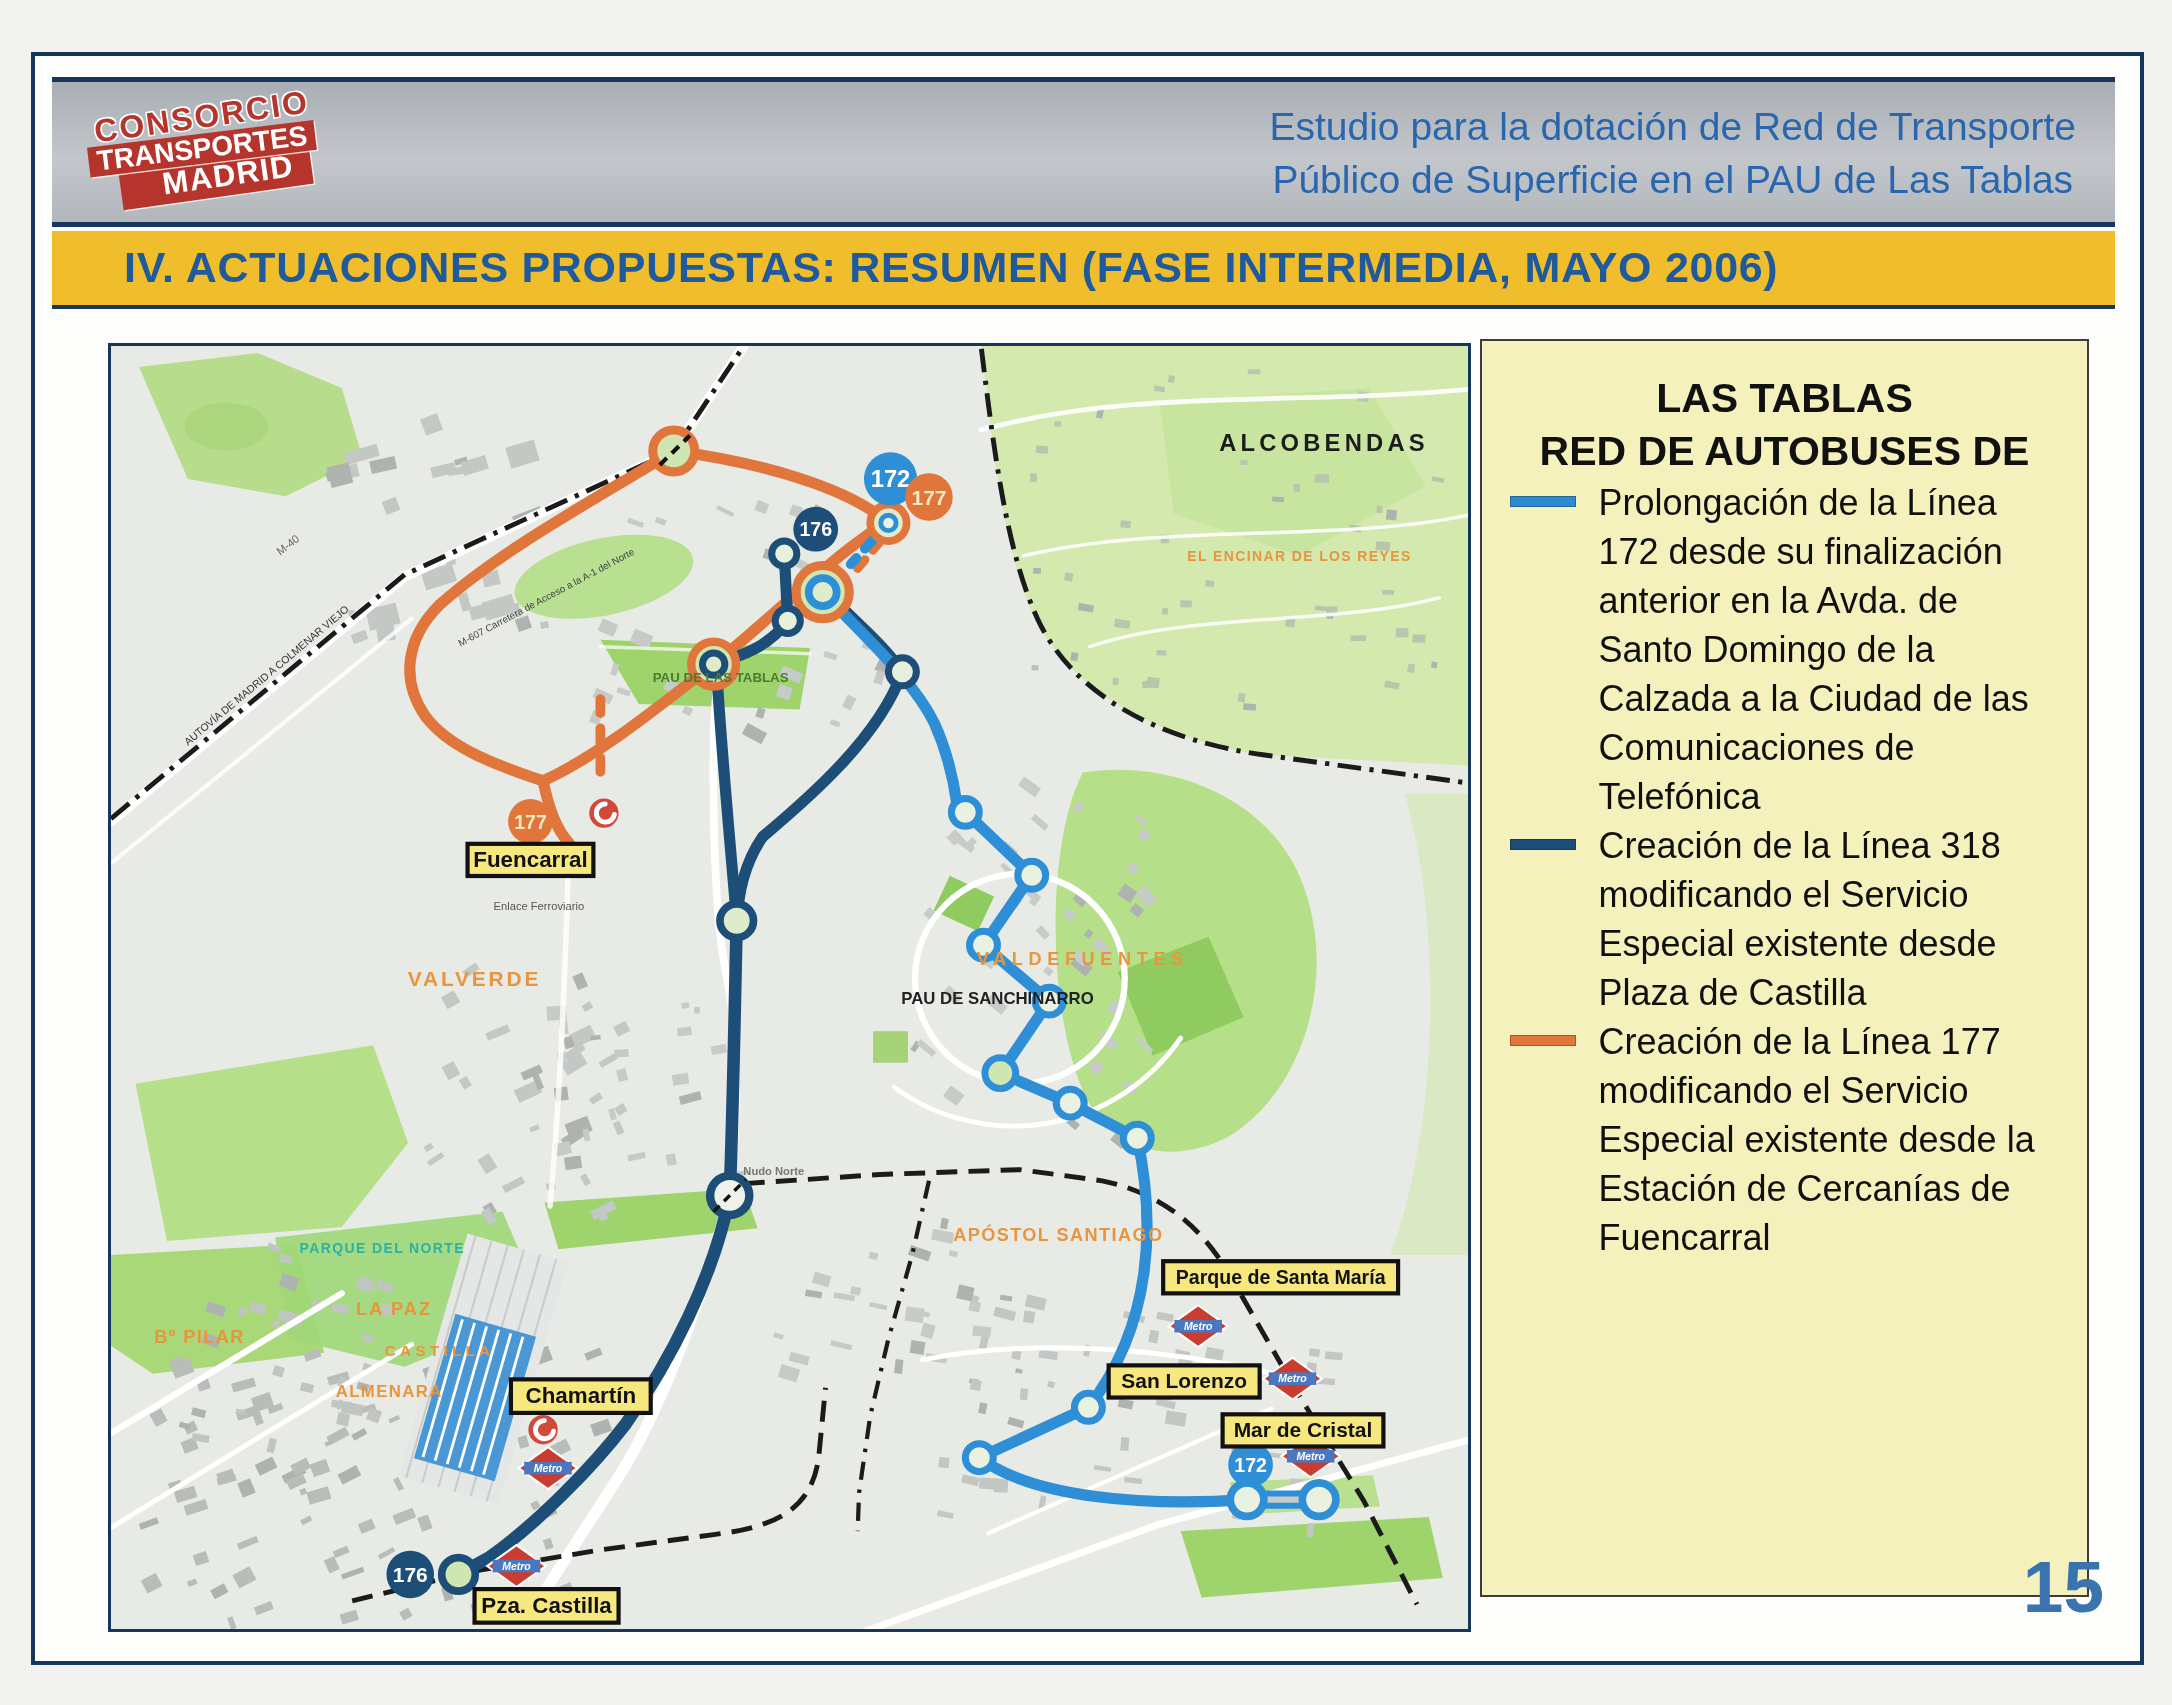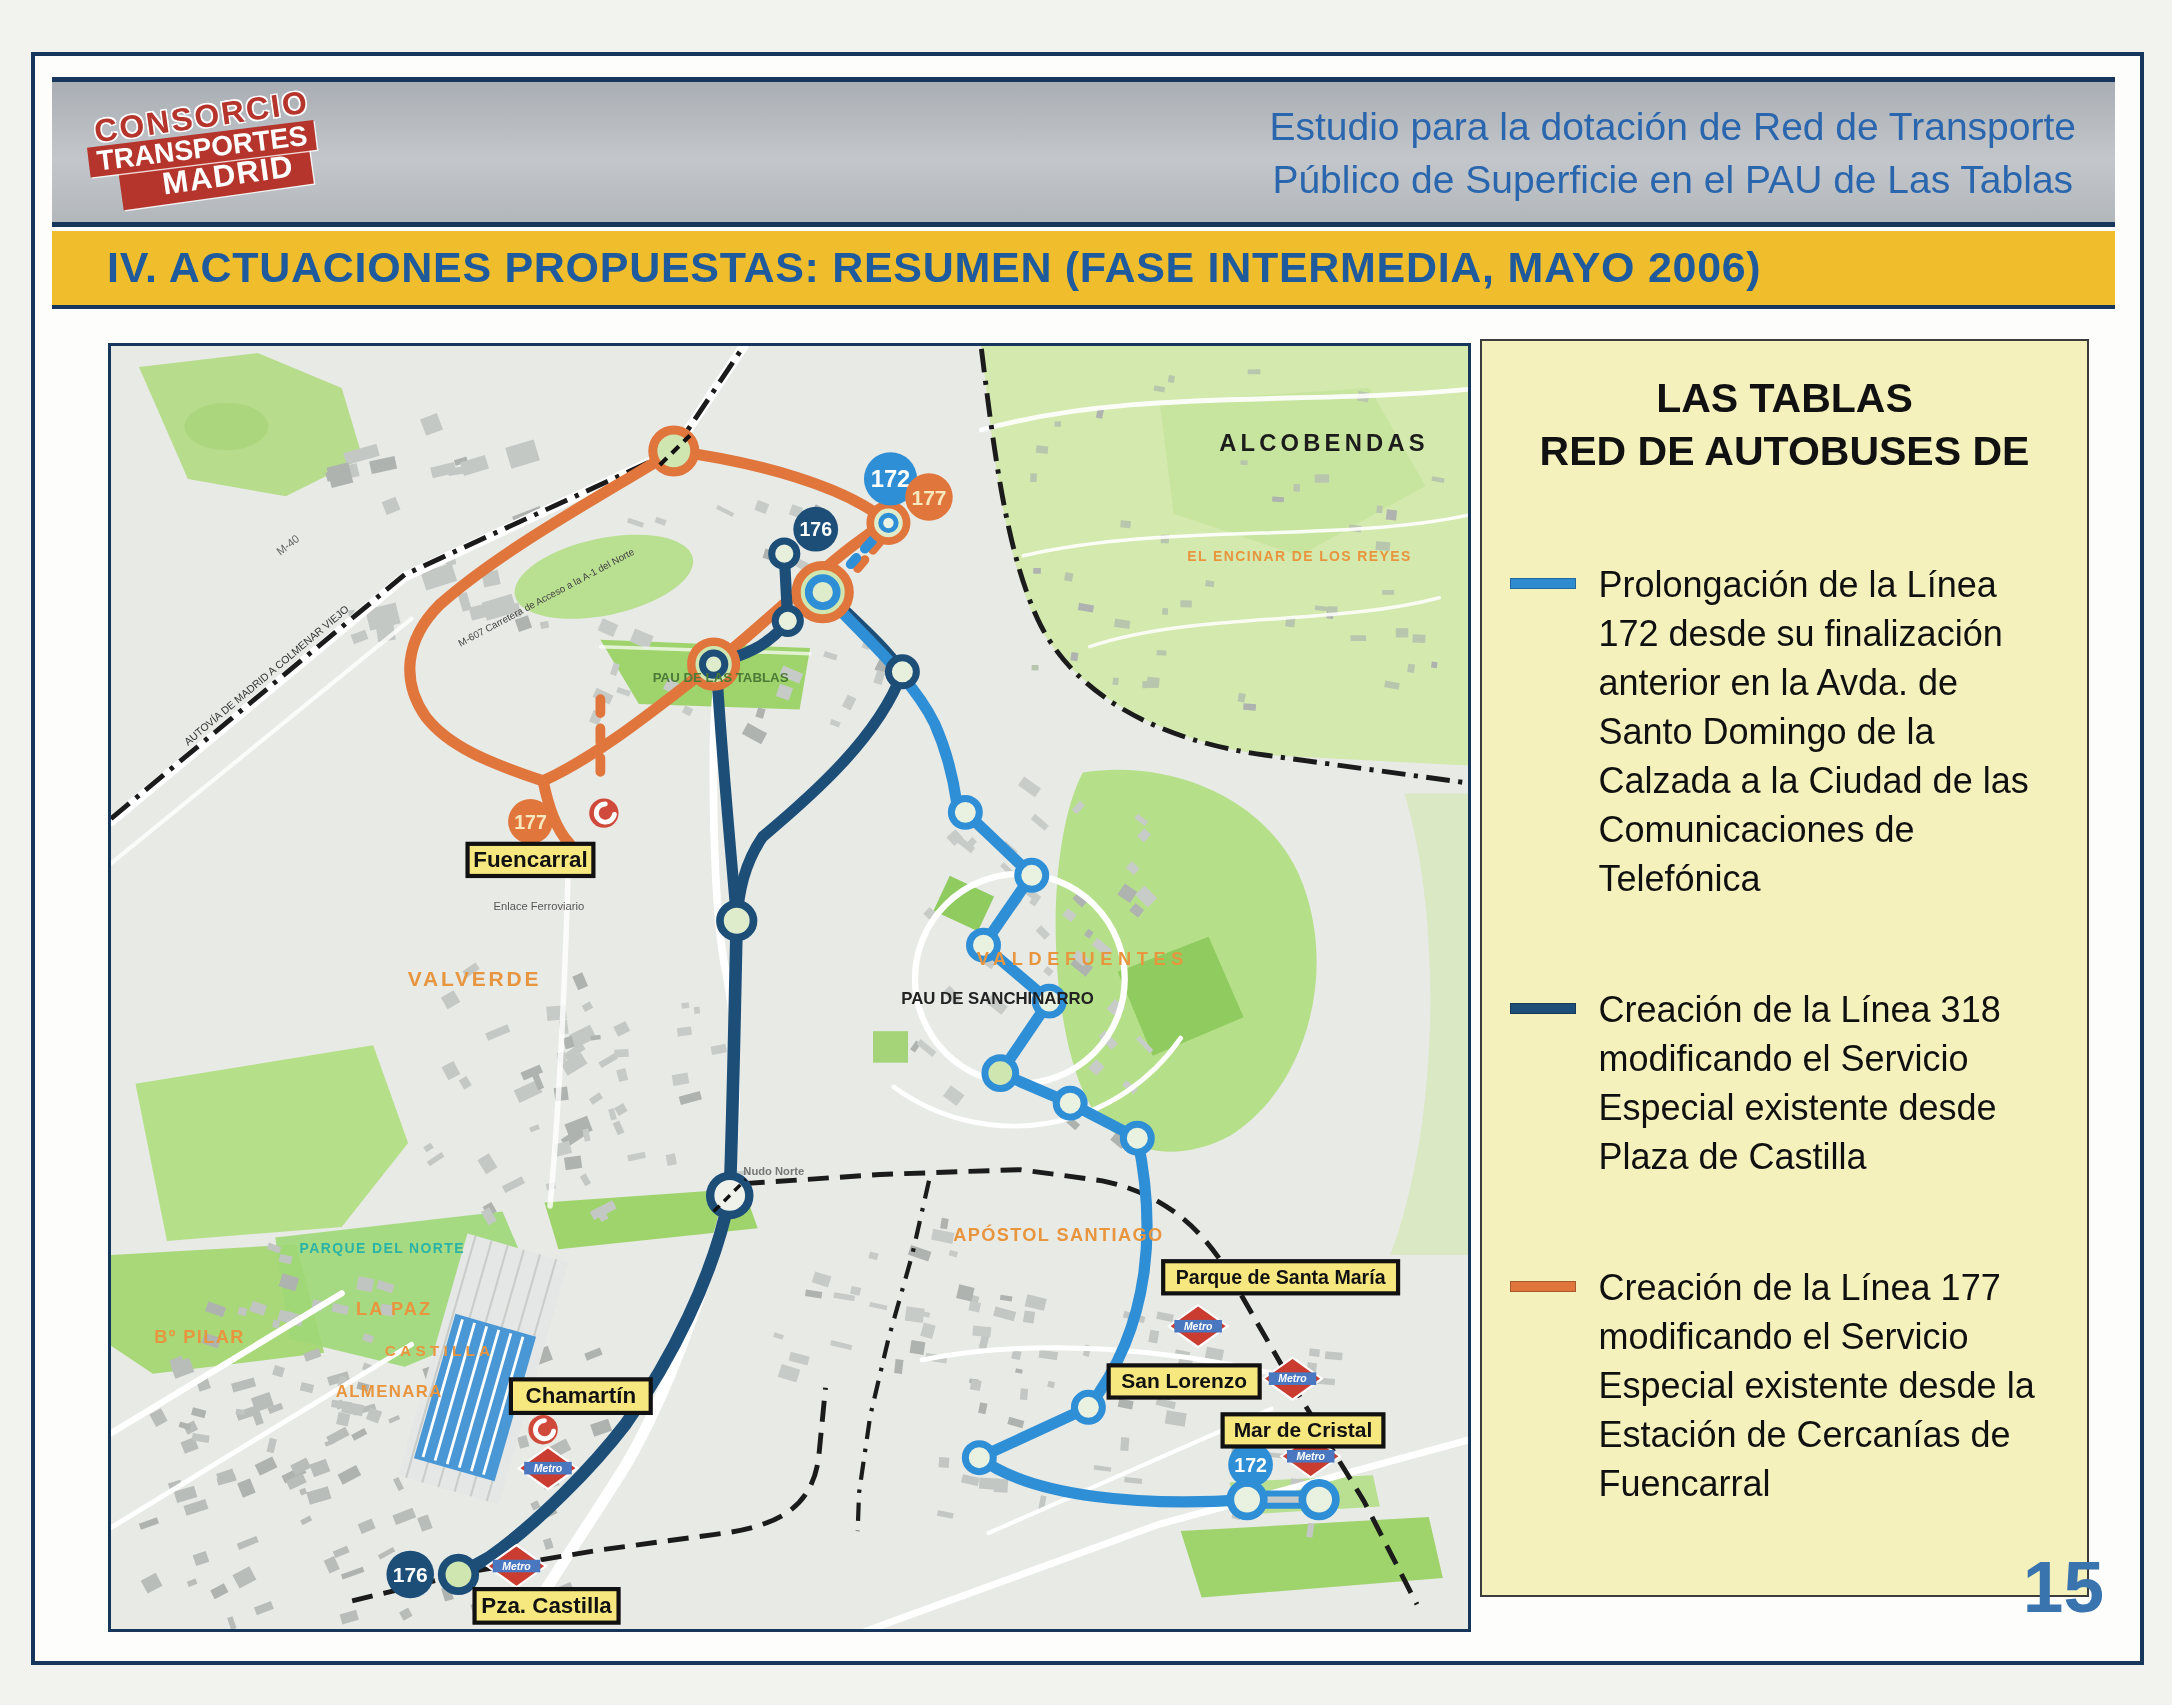--- a/index.html
+++ b/index.html
@@ -11,27 +11,27 @@
     border-top:5.6px solid #17365c;border-bottom:5.6px solid #17365c;box-sizing:border-box;}
   #logo{position:absolute;left:46px;top:18px;transform:rotate(-8deg);line-height:1.02;}
   #logo .l1{color:#b5342c;font-weight:800;font-size:32px;letter-spacing:2.1px;
     text-shadow:1.4px 1.4px 0 #fff,-1.4px -1.4px 0 #fff,1.4px -1.4px 0 #fff,-1.4px 1.4px 0 #fff;}
   #logo .l2{display:inline-block;background:#b5342c;color:#fff;font-weight:800;font-size:28px;padding:0.7px 8.4px;margin-left:-9.8px;transform:rotate(1deg);box-shadow:1.4px 1.4px 0 rgba(255,255,255,.8);}
   #logo .l3{display:inline-block;background:#b5342c;color:#fff;font-weight:800;font-size:31px;padding:2.1px 18px 4.2px 42px;margin-left:18px;margin-top:-2.8px;letter-spacing:1.4px;box-shadow:1.4px 1.4px 0 rgba(255,255,255,.8);}
   #header-title{position:absolute;right:39px;top:18px;text-align:center;color:#2a66ad;font-weight:400;font-size:39px;line-height:53px;}
   
   #titlebar{position:absolute;left:17px;top:175px;width:2063px;height:78px;background:#f0be2c;
     border-bottom:4.9px solid #17365c;box-sizing:border-box;}
-  #titlebar .t{font-size:43px;font-weight:700;color:#1e5a9c;line-height:73px;padding-left:55px;letter-spacing:0.7px;}
+  #titlebar .t{font-size:43px;font-weight:700;color:#1e5a9c;line-height:73px;padding-left:72px;letter-spacing:0.7px;}
   
   #map{position:absolute;left:73px;top:287px;width:1357px;height:1283px;border:3.5px solid #17365c;background:#e8eae6;}
   
   #legend{position:absolute;left:1445px;top:283px;width:609px;height:1258px;background:#f5f1bd;border:2.8px solid #3c3c3c;box-sizing:border-box;padding:31px 28px 0 28px;}
   #legend .ltitle{text-align:center;font-size:41px;font-weight:700;color:#111;line-height:53px;}
-  .litem{display:flex;align-items:flex-start;gap:22.4px;margin-top:82px;}
+  .litem{display:flex;align-items:flex-start;gap:22.4px;}
   .ldash{width:64px;height:9px;margin-top:18px;flex:0 0 auto;border:1.4px solid rgba(0,0,0,.25);}
   .ltext{font-size:36px;color:#101010;line-height:49px;width:466px;}
   #pagenum{position:absolute;left:1887px;top:1489px;width:182px;text-align:right;font-size:73px;font-weight:700;color:#3a74ae;}
   svg text{font-family:"Liberation Sans",sans-serif;}
 </style>
 </head>
 <body>
 
 <div id="slide">
 

